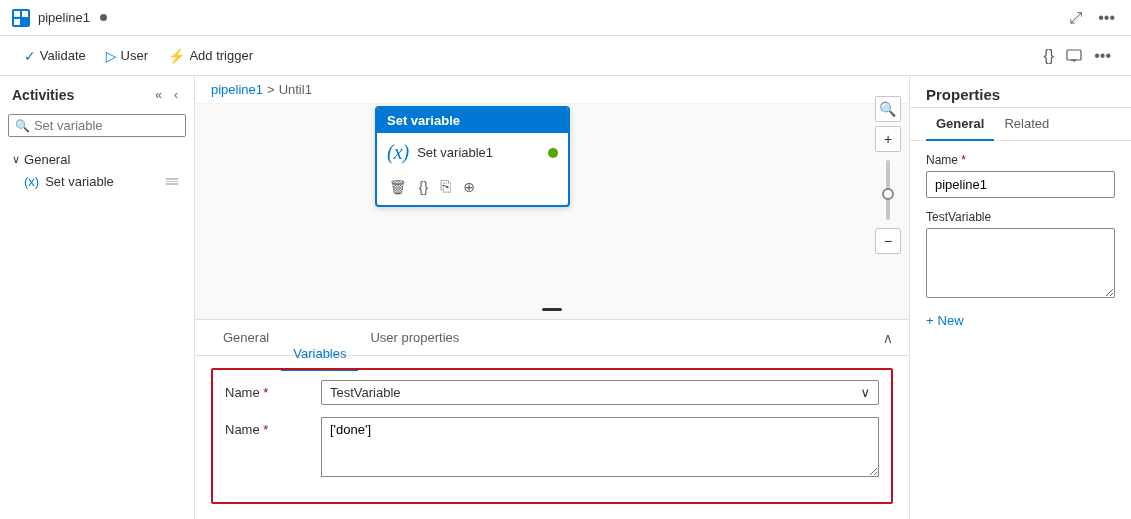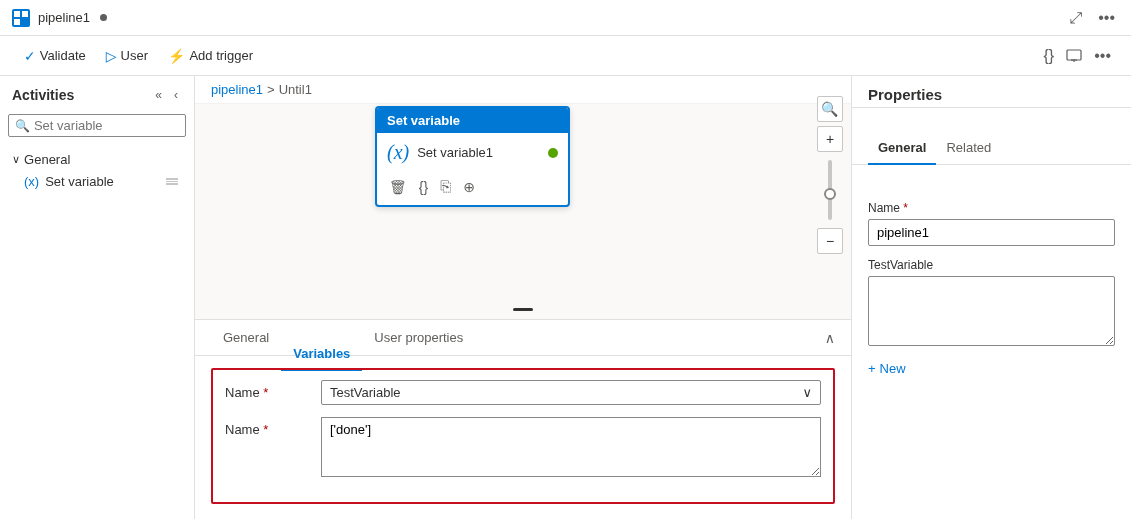--- a/index.html
+++ b/index.html
@@ -94,42 +94,42 @@
     
     .bottom-panel {
       height: 200px; border-top: 1px solid #e0e0e0; display: flex; flex-direction: column;
     }
     .bottom-tabs {
       display: flex; align-items: center; padding: 0 16px; border-bottom: 1px solid #e0e0e0; height: 36px; gap: 0;
     }
     .bottom-tab {
       padding: 8px 12px; font-size: 13px; cursor: pointer; color: #605e5c; border-bottom: 2px solid transparent; margin-bottom: -1px;
     }
-    .bottom-tab.active { color: #0078d4; border-bottom-color: #0078d4; font-weight: 700; margin-top: 32px; }
+    .bottom-tab.active { color: #0078d4; border-bottom-color: #0078d4; font-weight: 400; margin-top: 32px; }
     .bottom-tab-spacer { flex: 1; }
     .bottom-collapse-btn { background: none; border: none; cursor: pointer; color: #605e5c; font-size: 14px; }
     .bottom-content {
       padding: 12px 16px; flex: 1; overflow-y: auto;
     }
     .form-group {
       display: flex; align-items: flex-start; gap: 16px; margin-bottom: 12px;
     }
     .form-label { width: 80px; font-size: 13px; padding-top: 5px; flex-shrink: 0; }
     .form-label .required { color: #a80000; }
     .form-control-wrap { flex: 1; }
     .form-select {
       width: 100%; border: 1px solid #8a8886; border-radius: 2px; padding: 4px 8px; font-size: 13px; background: #fff; cursor: pointer; display: flex; align-items: center; justify-content: space-between;
     }
     .form-textarea {
       width: 100%; border: 1px solid #8a8886; border-radius: 0; padding: 4px 8px; font-size: 13px; height: 60px; resize: vertical; font-family: inherit;
     }
 
     
     .properties-panel {
-      width: 280px; border-left: 1px solid #e0e0e0; display: flex; flex-direction: column; flex-shrink: 0; gap: 24px;
+      width: 222px; border-left: 1px solid #e0e0e0; display: flex; flex-direction: column; flex-shrink: 0;
     }
     .properties-header {
       padding: 10px 16px 4px; font-size: 15px; font-weight: 600; border-bottom: 1px solid #e0e0e0;
     }
     .properties-tabs {
       display: flex; padding: 0 16px; border-bottom: 1px solid #e0e0e0; gap: 0;
     }
     .properties-tab {
       padding: 8px 10px; font-size: 13px; cursor: pointer; color: #605e5c; border-bottom: 2px solid transparent; margin-bottom: -1px;
     }

